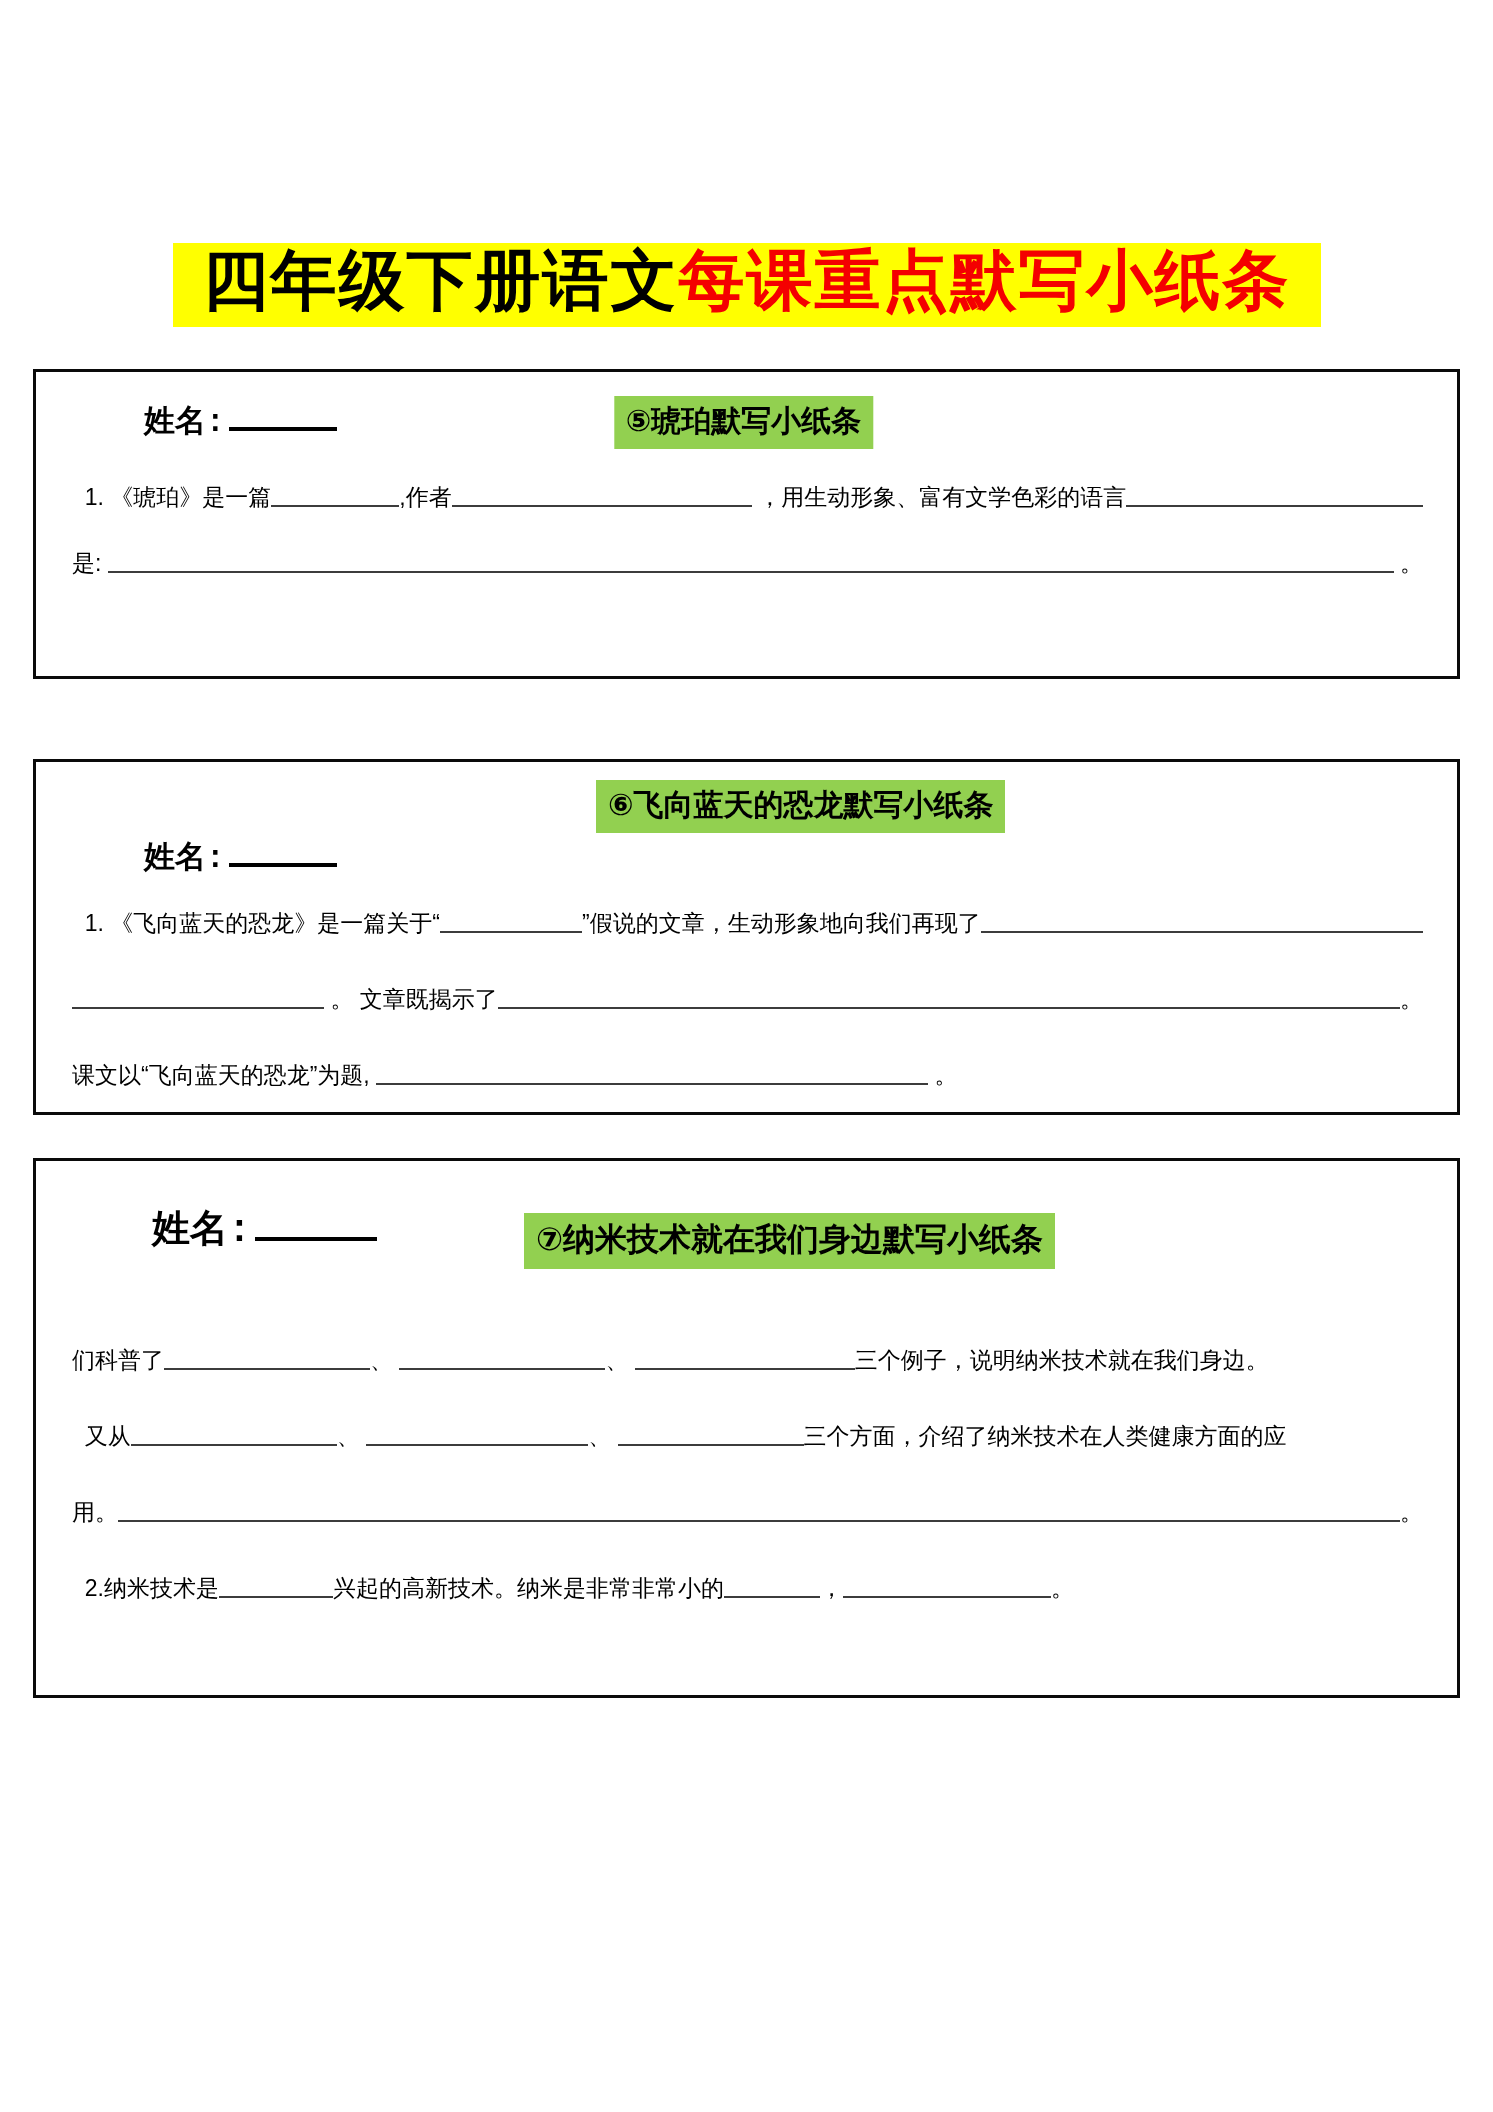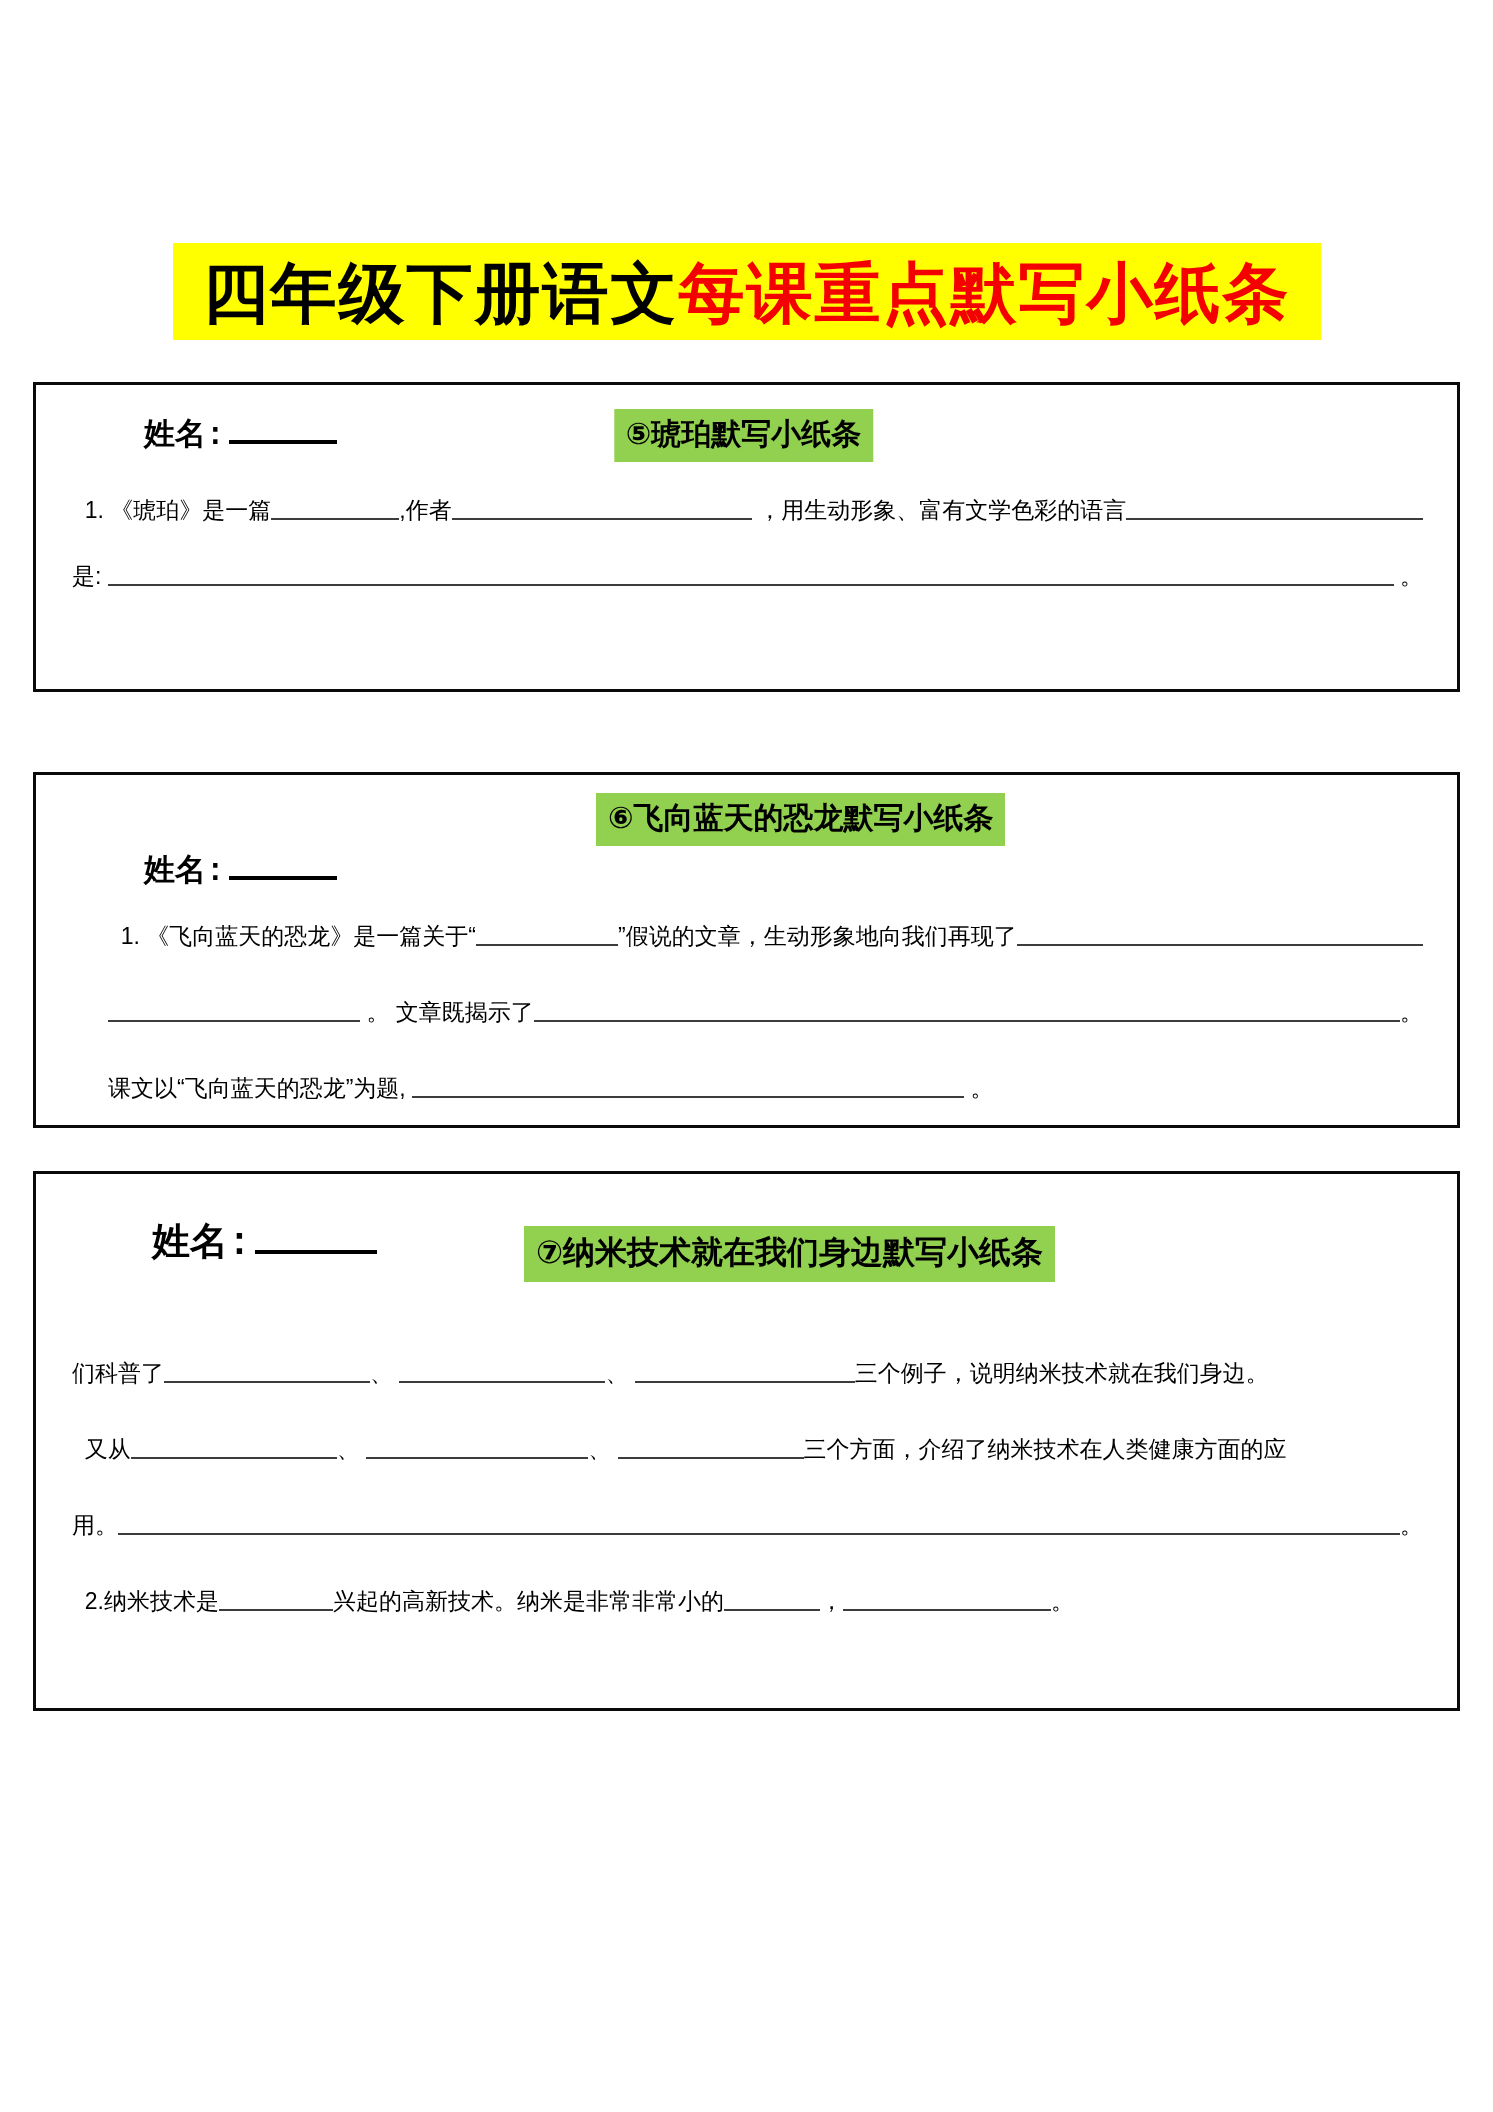--- a/index.html
+++ b/index.html
@@ -4,21 +4,21 @@
 <style>
   html,body{margin:0;padding:0;background:#ffffff;}
   body{font-family:"Liberation Sans","DejaVu Sans",sans-serif;color:#000;}
   .page{position:relative;width:1493px;height:2112px;background:#fff;overflow:hidden;}
 
   
   .title-wrap{
     margin:243px auto 0;
     width:fit-content;
     background:var(--title-bg,#ffff00);
-    padding:14px 30px 10px;
+    padding:1px 30px 10px;
     font-size:66px;
     font-weight:bold;
     letter-spacing:2px;
     line-height:1.1;
     white-space:nowrap;
   }
   .title-black{color:#000;}
   .title-red{color:var(--title-red,#f40000);}
 
   
@@ -56,21 +56,21 @@
     color:#000;
   }
   .box1 .heading{left:50%;top:2px;transform:translateX(-50%);}
   .box2 .heading{left:540px;top:0;}
   .box3 .heading{left:468px;top:26px;font-size:32px;}
 
   
   .body-lines{padding:0 8px 0 16px;}
   .line{display:flex;align-items:baseline;flex-wrap:nowrap;}
   .box1 .line{margin-bottom:35px;font-size:23px;}
-  .box2 .line{margin-bottom:45px;font-size:23px;margin-left:36px;}
+  .box2 .line{margin-bottom:45px;font-size:23px;}
   .box3 .line{margin-bottom:45px;font-size:23px;}
   .txt{white-space:pre;flex:0 0 auto;}
   .bl{
     display:inline-block;
     height:18px;
     border-bottom:2px solid #3c3c3c;
     flex:0 1 auto;
     transform:translateY(2px);
   }
   .bl.grow{flex:1 1 30px;}

